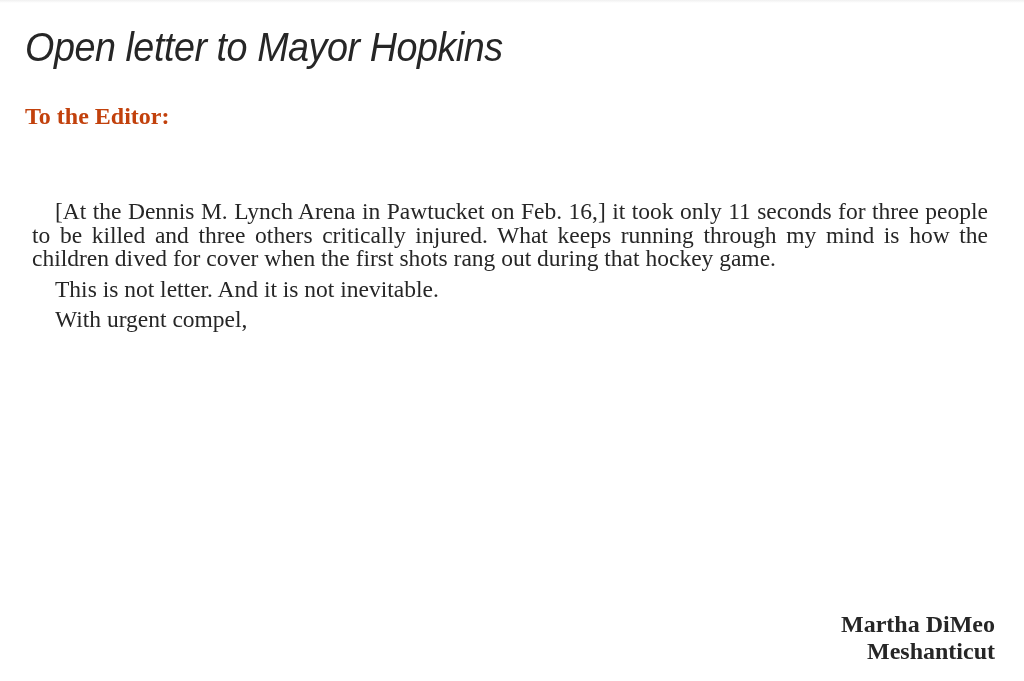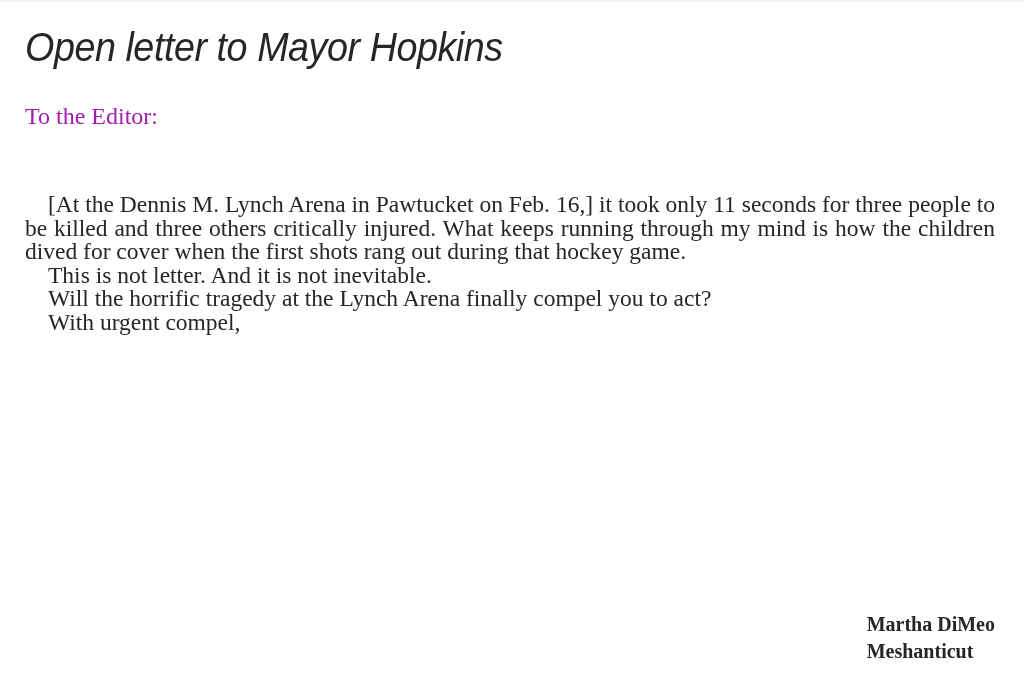--- a/index.html
+++ b/index.html
@@ -41,70 +41,70 @@
       transform: scaleX(0.92);
       transform-origin: left center;
       white-space: nowrap;
       color: #262626;
     }
     .salutation {
       position: absolute;
       left: 0;
       top: 102px;
       font-family: "Liberation Serif", serif;
-      font-weight: normal;
+      font-weight: bold;
       font-size: 24px;
       line-height: 28px;
-      color: #a21caf;
+      color: #c2410c;
     }
     .salutation div { white-space: nowrap; }
     .body-text {
       position: absolute;
       left: 0;
       top: 193px;
       width: 970px;
       font-family: "Liberation Serif", serif;
       font-size: 23.5px;
       line-height: 23.6px;
       color: #262626;
     }
     .body-text p {
-      margin: 0;
+      margin: 7px;
       text-indent: 23px;
       text-align: justify;
       text-align-last: left;
     }
     .signature {
       position: absolute;
       right: 29px;
       top: 611px;
       font-family: "Liberation Serif", serif;
       font-weight: bold;
-      font-size: 20px;
+      font-size: 24px;
       line-height: 27px;
+      text-align: right;
       color: #262626;
     }
     .signature div { white-space: nowrap; }
   </style>
 </head>
 <body>
 
 <div class="top-rule"></div>
 
 <div class="page">
   <h1 class="title">Open letter to Mayor Hopkins</h1>
 
   <div class="salutation">
     <div>To the Editor:</div>
   </div>
 
   <div class="body-text">
     <p>[At the Dennis M. Lynch Arena in Pawtucket on Feb. 16,] it took only 11 seconds for three people to be killed and three others critically injured. What keeps running through my mind is how the children dived for cover when the first shots rang out during that hockey game.</p>
     <p>This is not letter. And it is not inevitable.</p>
-    <p>Will the horrific tragedy at the Lynch Arena finally compel you to act?</p>
     <p>With urgent compel,</p>
   </div>
 </div>
 
 <div class="signature">
   <div>Martha DiMeo</div>
   <div>Meshanticut</div>
 </div>
 
 </body></html>

